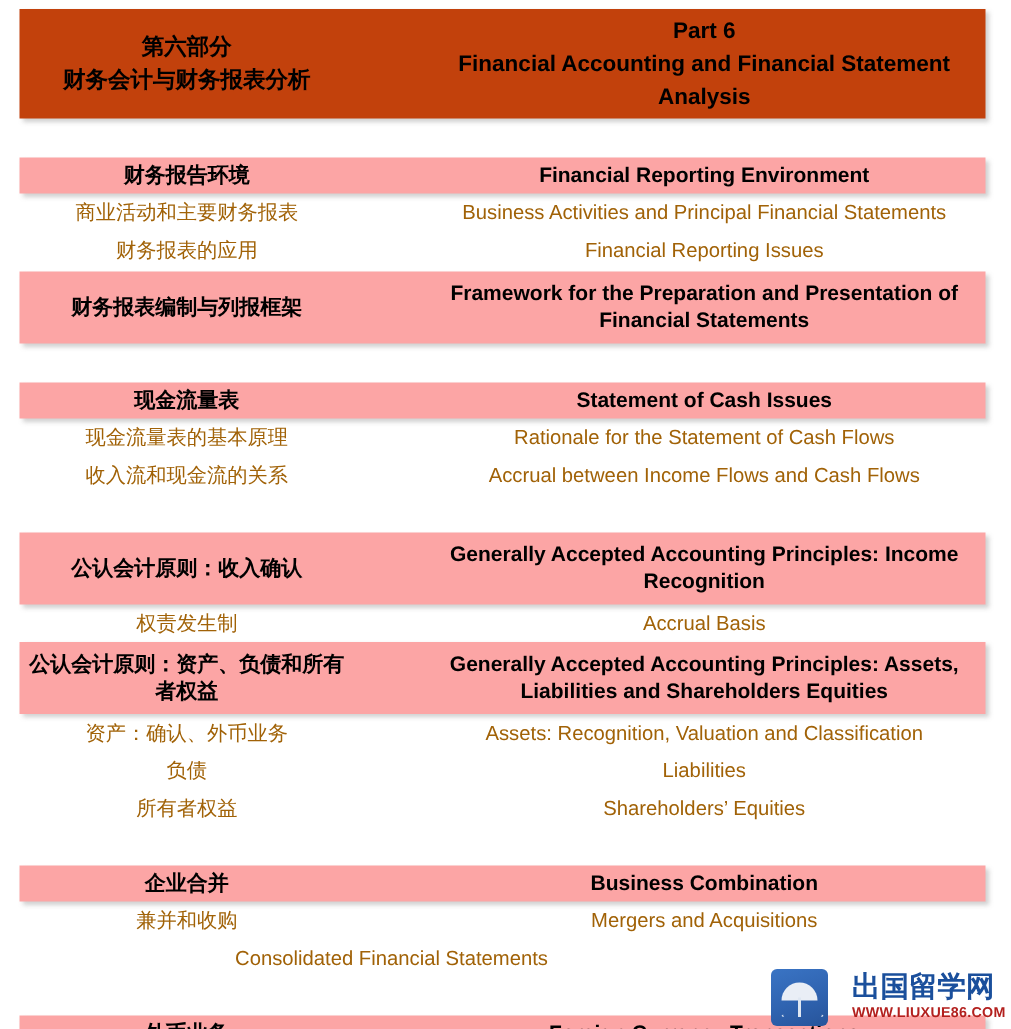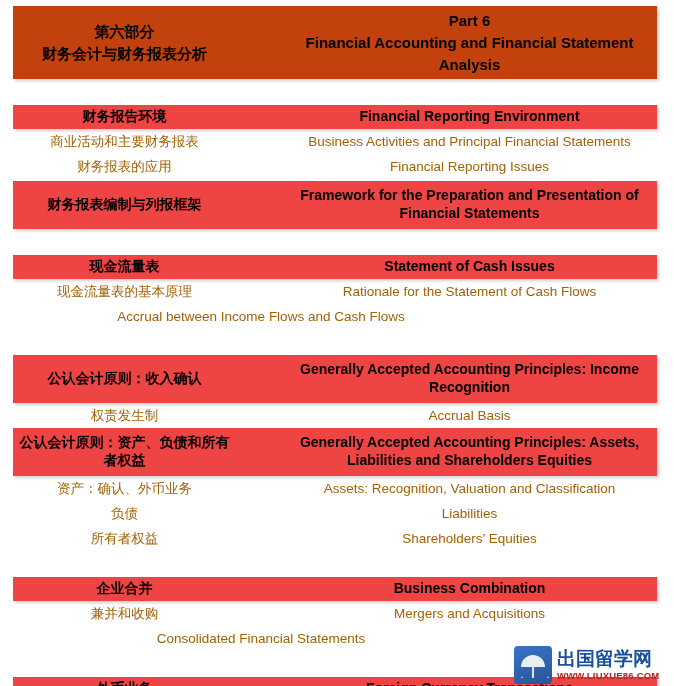--- a/index.html
+++ b/index.html
@@ -36,21 +36,21 @@
     box-sizing: border-box;
     text-align: center;
     line-height: 1.28;
     padding: 0 4px;
   }
   .row .cell.zh { width: 240px; }
   .row .cell.en { width: 404px; margin-left: 46px; }
 
   
   .row.band {
-    background: #ef4444;
+    background: #fca5a5;
     box-shadow: 2px 2px 3px rgba(120,120,120,0.35);
   }
   .row.band-blue {
     background: #c2410c;
     box-shadow: 2px 2px 3px rgba(120,120,120,0.35);
   }
   .row.band .cell,
   .row.band-blue .cell {
     font-weight: bold;
     color: #000000;
@@ -78,21 +78,21 @@
 
   
   .watermark {
     position: absolute;
     left: 514px;
     top: 645px;
     width: 152px;
     height: 40px;
     display: flex;
     align-items: center;
-    gap: 5px;
+    gap: 16px;
     pointer-events: none;
   }
   .watermark .wm-logo {
     position: relative;
     width: 38px;
     height: 38px;
     border-radius: 4px;
     background: linear-gradient(160deg, #3a74c4 0%, #2f63b0 55%, #27549a 100%);
     overflow: hidden;
     flex: 0 0 auto;
@@ -190,20 +190,21 @@
   <div class="row band">
     <div class="cell zh">现金流量表</div>
     <div class="cell en">Statement of Cash Issues</div>
   </div>
 
   <div class="row plain">
     <div class="cell zh">现金流量表的基本原理</div>
     <div class="cell en">Rationale for the Statement of Cash Flows</div>
   </div>
   <div class="row plain">
+    <div class="cell zh">收入流和现金流的关系</div>
     <div class="cell en">Accrual between Income Flows and Cash Flows</div>
   </div>
 
   <div class="gap-lg"></div>
 
   <div class="row band tall">
     <div class="cell zh">公认会计原则：收入确认</div>
     <div class="cell en">Generally Accepted Accounting Principles: Income Recognition</div>
   </div>
 

